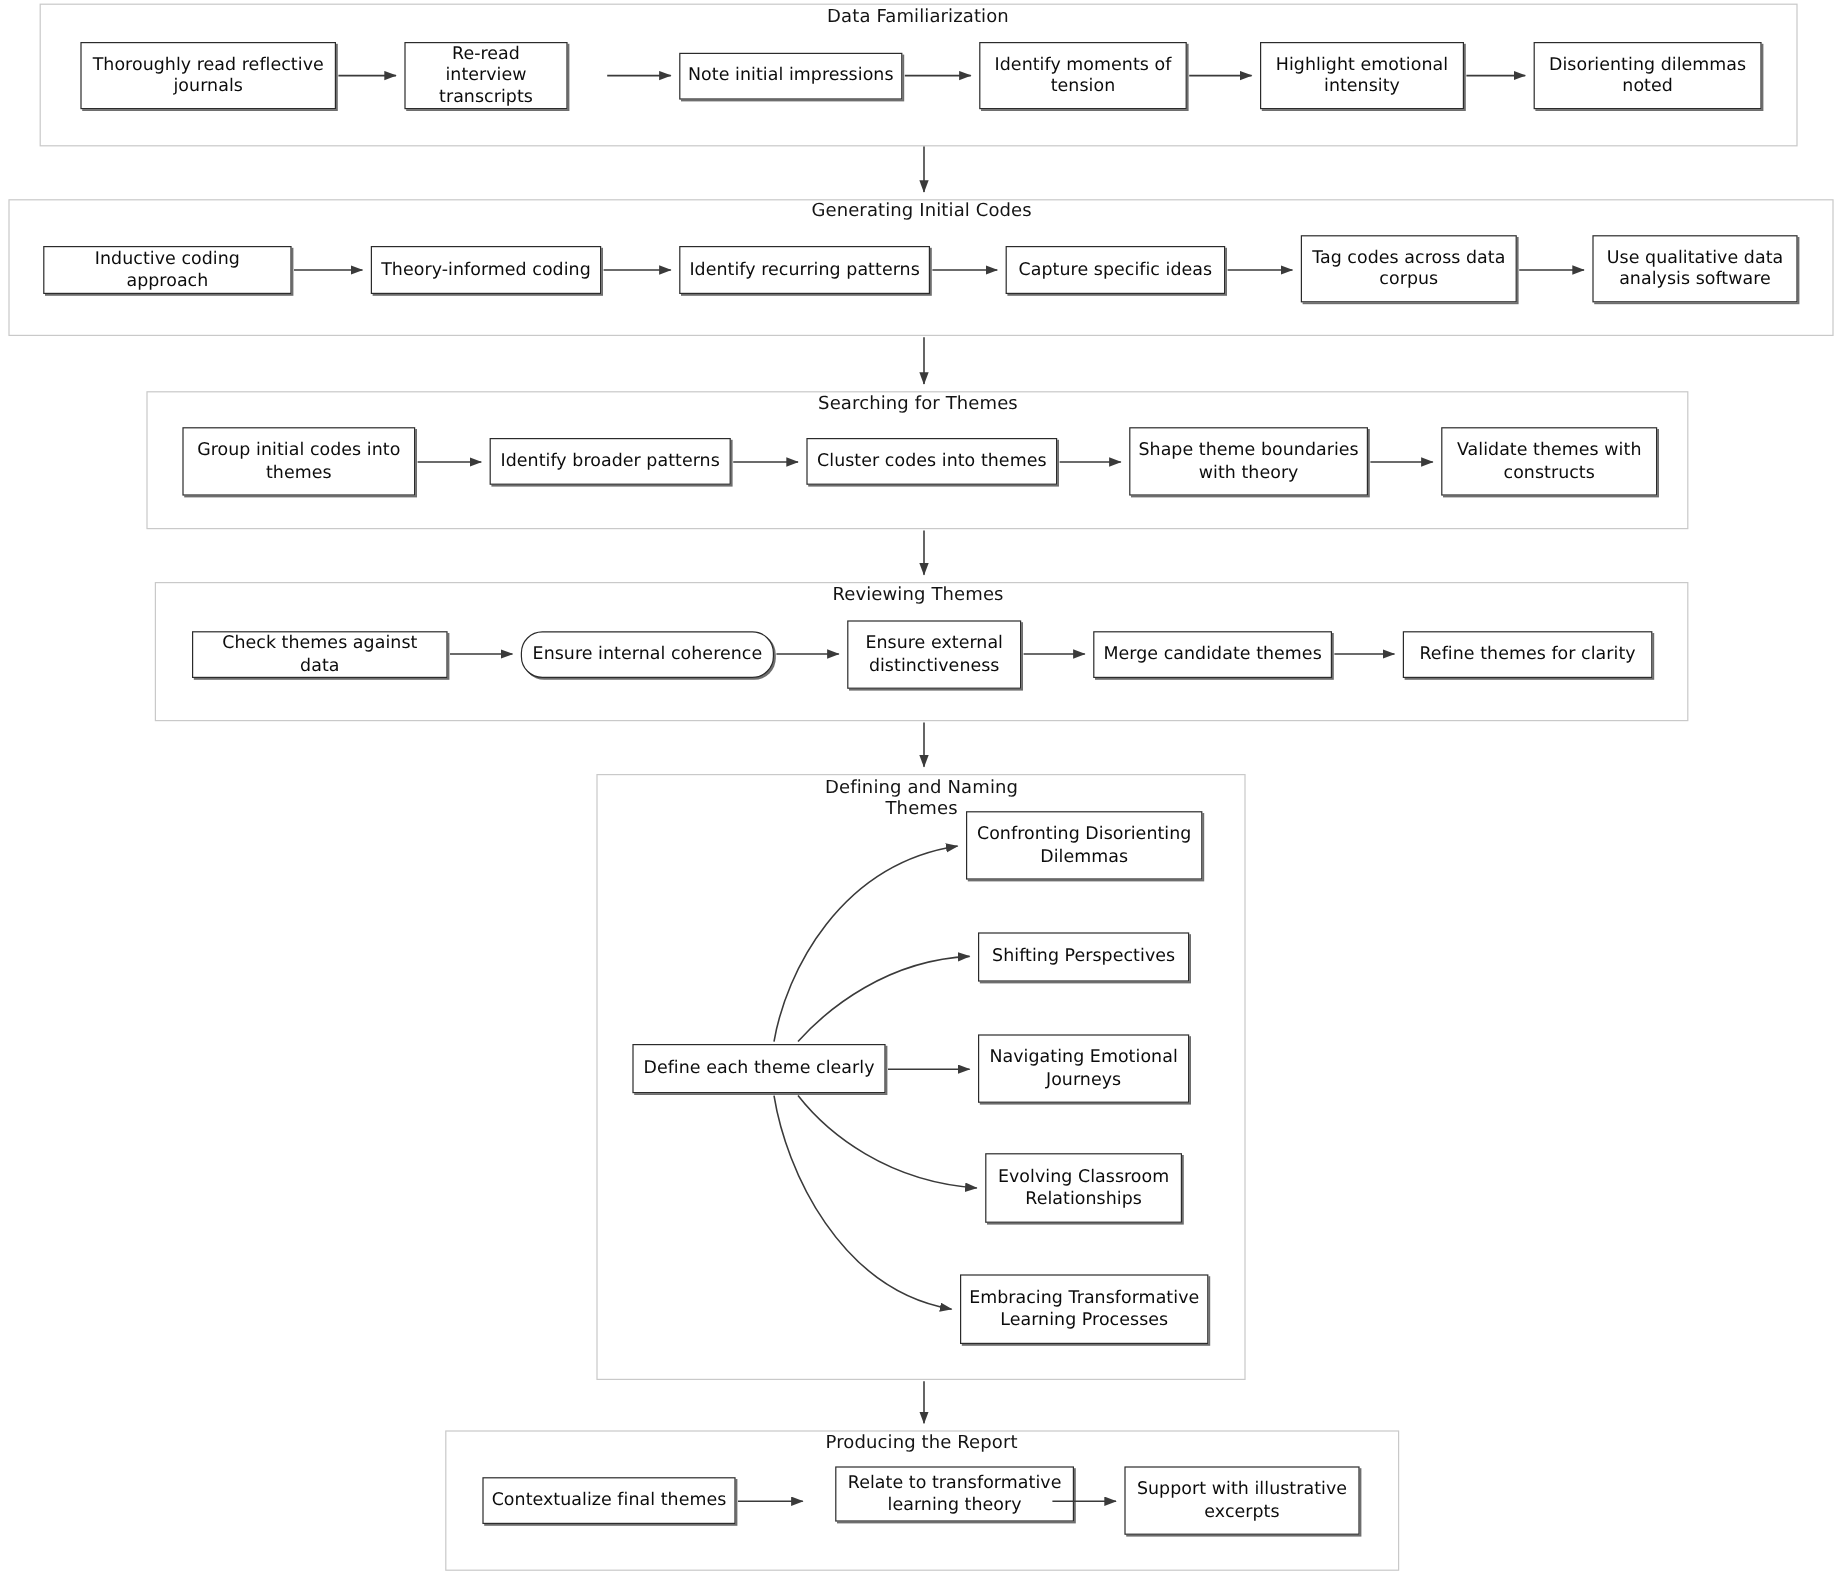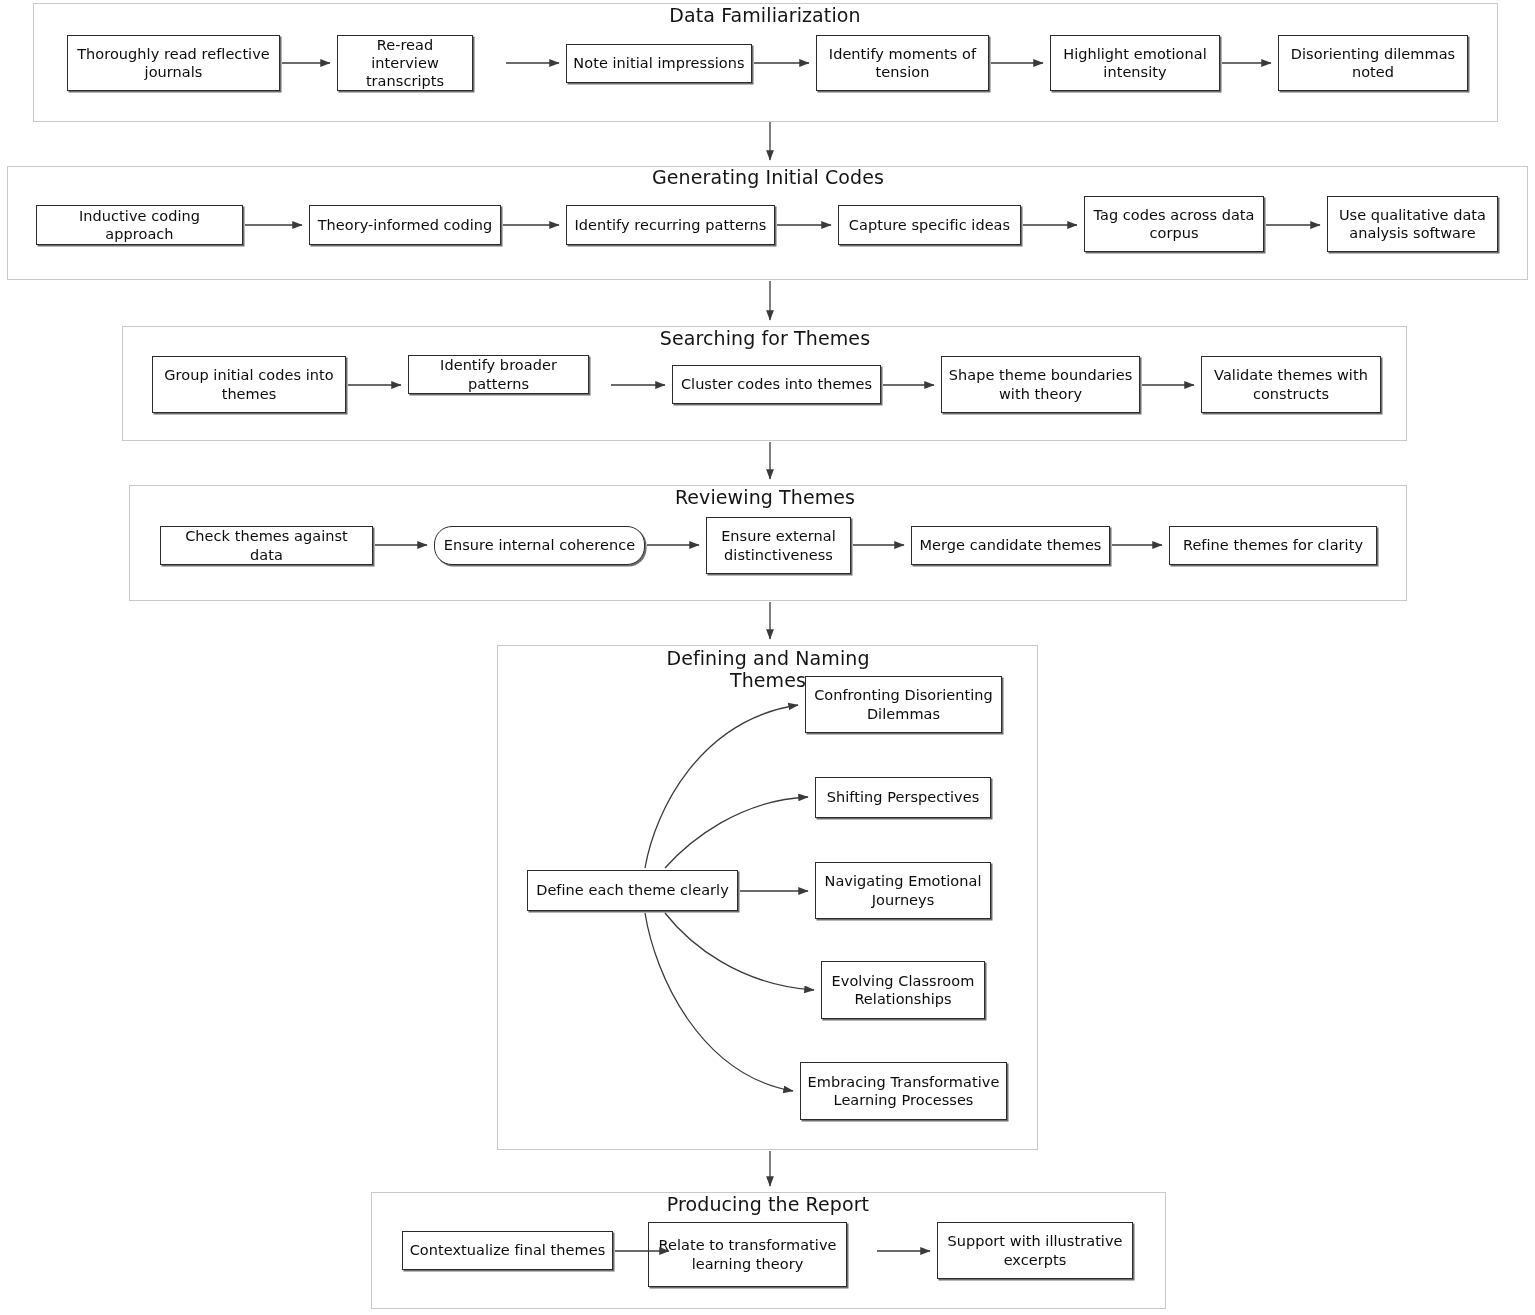--- a/index.html
+++ b/index.html
@@ -19,21 +19,21 @@
   }
   .group-box {
     position: absolute;
     border: 1px solid #c9c9c9;
     background: #ffffff;
     box-sizing: border-box;
   }
   .group-label {
     position: absolute;
     text-align: center;
-    font-size: 19px;
+    font-size: 15px;
     color: #141414;
     line-height: 1.15;
     white-space: pre-line;
     letter-spacing: 0.1px;
   }
   .node {
     position: absolute;
     box-sizing: border-box;
     border: 1.5px solid #2b2b2b;
     background: #ffffff;
@@ -107,21 +107,21 @@
   <div class="node" style="left:1327px; top:196px; width:171px; height:56px;">
     <span>Use qualitative data analysis software</span>
   </div>
 
   <div class="group-box" style="left:122px; top:326px; width:1285px; height:115px;"></div>
   <div class="group-label" style="left:565px; top:328px; width:400px;">Searching for Themes</div>
 
   <div class="node" style="left:152px; top:356px; width:194px; height:57px;">
     <span>Group initial codes into themes</span>
   </div>
-  <div class="node" style="left:408px; top:355px; width:181px; height:39px;">
+  <div class="node" style="left:408px; top:365px; width:201px; height:39px;">
     <span>Identify broader patterns</span>
   </div>
   <div class="node" style="left:672px; top:365px; width:209px; height:39px;">
     <span>Cluster codes into themes</span>
   </div>
   <div class="node" style="left:941px; top:356px; width:199px; height:57px;">
     <span>Shape theme boundaries with theory</span>
   </div>
   <div class="node" style="left:1201px; top:356px; width:180px; height:57px;">
     <span>Validate themes with constructs</span>
@@ -168,21 +168,21 @@
   <div class="node" style="left:800px; top:1062px; width:207px; height:58px;">
     <span>Embracing Transformative Learning Processes</span>
   </div>
 
   <div class="group-box" style="left:371px; top:1192px; width:795px; height:117px;"></div>
   <div class="group-label" style="left:568px; top:1194px; width:400px;">Producing the Report</div>
 
   <div class="node" style="left:402px; top:1231px; width:211px; height:39px;">
     <span>Contextualize final themes</span>
   </div>
-  <div class="node" style="left:648px; top:1222px; width:199px; height:65px;">
+  <div class="node" style="left:696px; top:1222px; width:199px; height:46px;">
     <span>Relate to transformative learning theory</span>
   </div>
   <div class="node" style="left:937px; top:1222px; width:196px; height:57px;">
     <span>Support with illustrative excerpts</span>
   </div>
 
   <svg class="edges" viewBox="0 0 1535 1315">
     <defs>
       <marker id="arrow" markerWidth="9" markerHeight="9" refX="7.5" refY="3" orient="auto" markerUnits="strokeWidth">
         <path d="M0,0 L8,3 L0,6 z" fill="#3a3a3a"></path>

